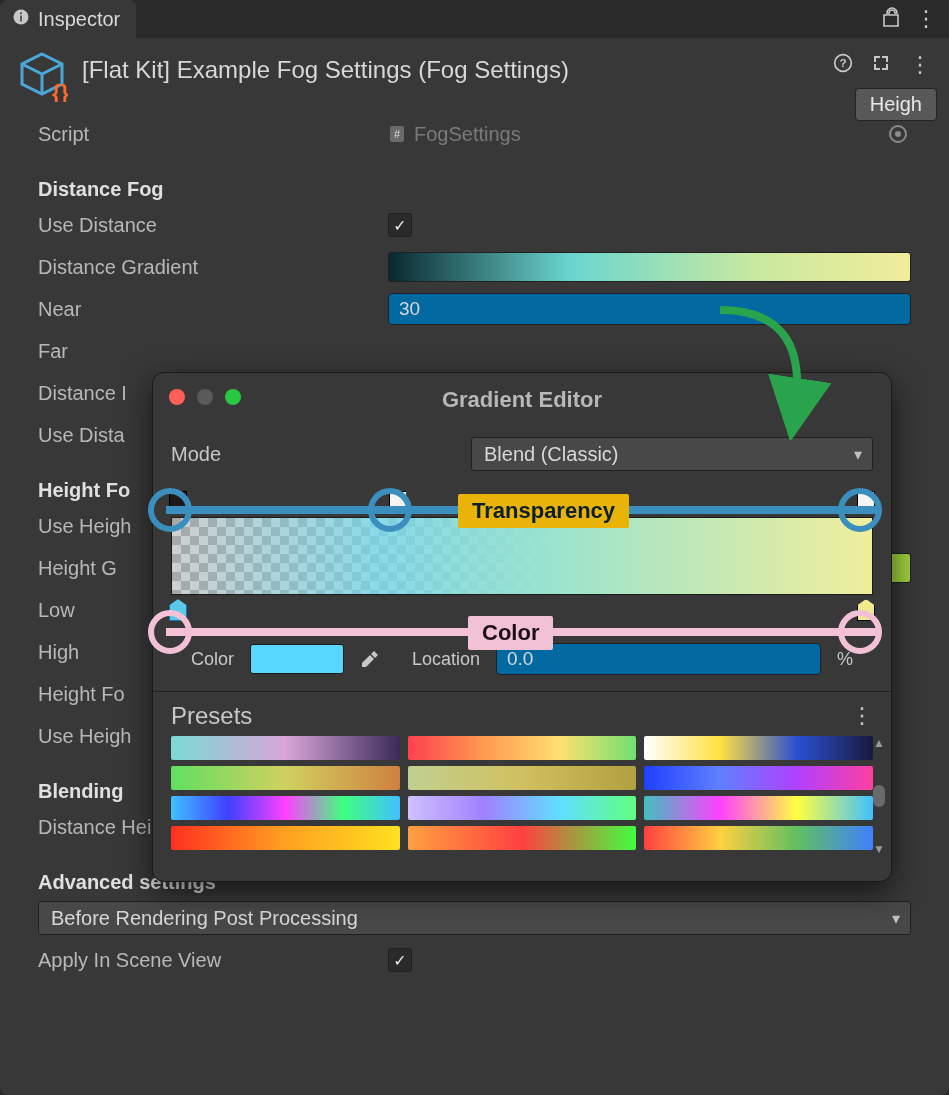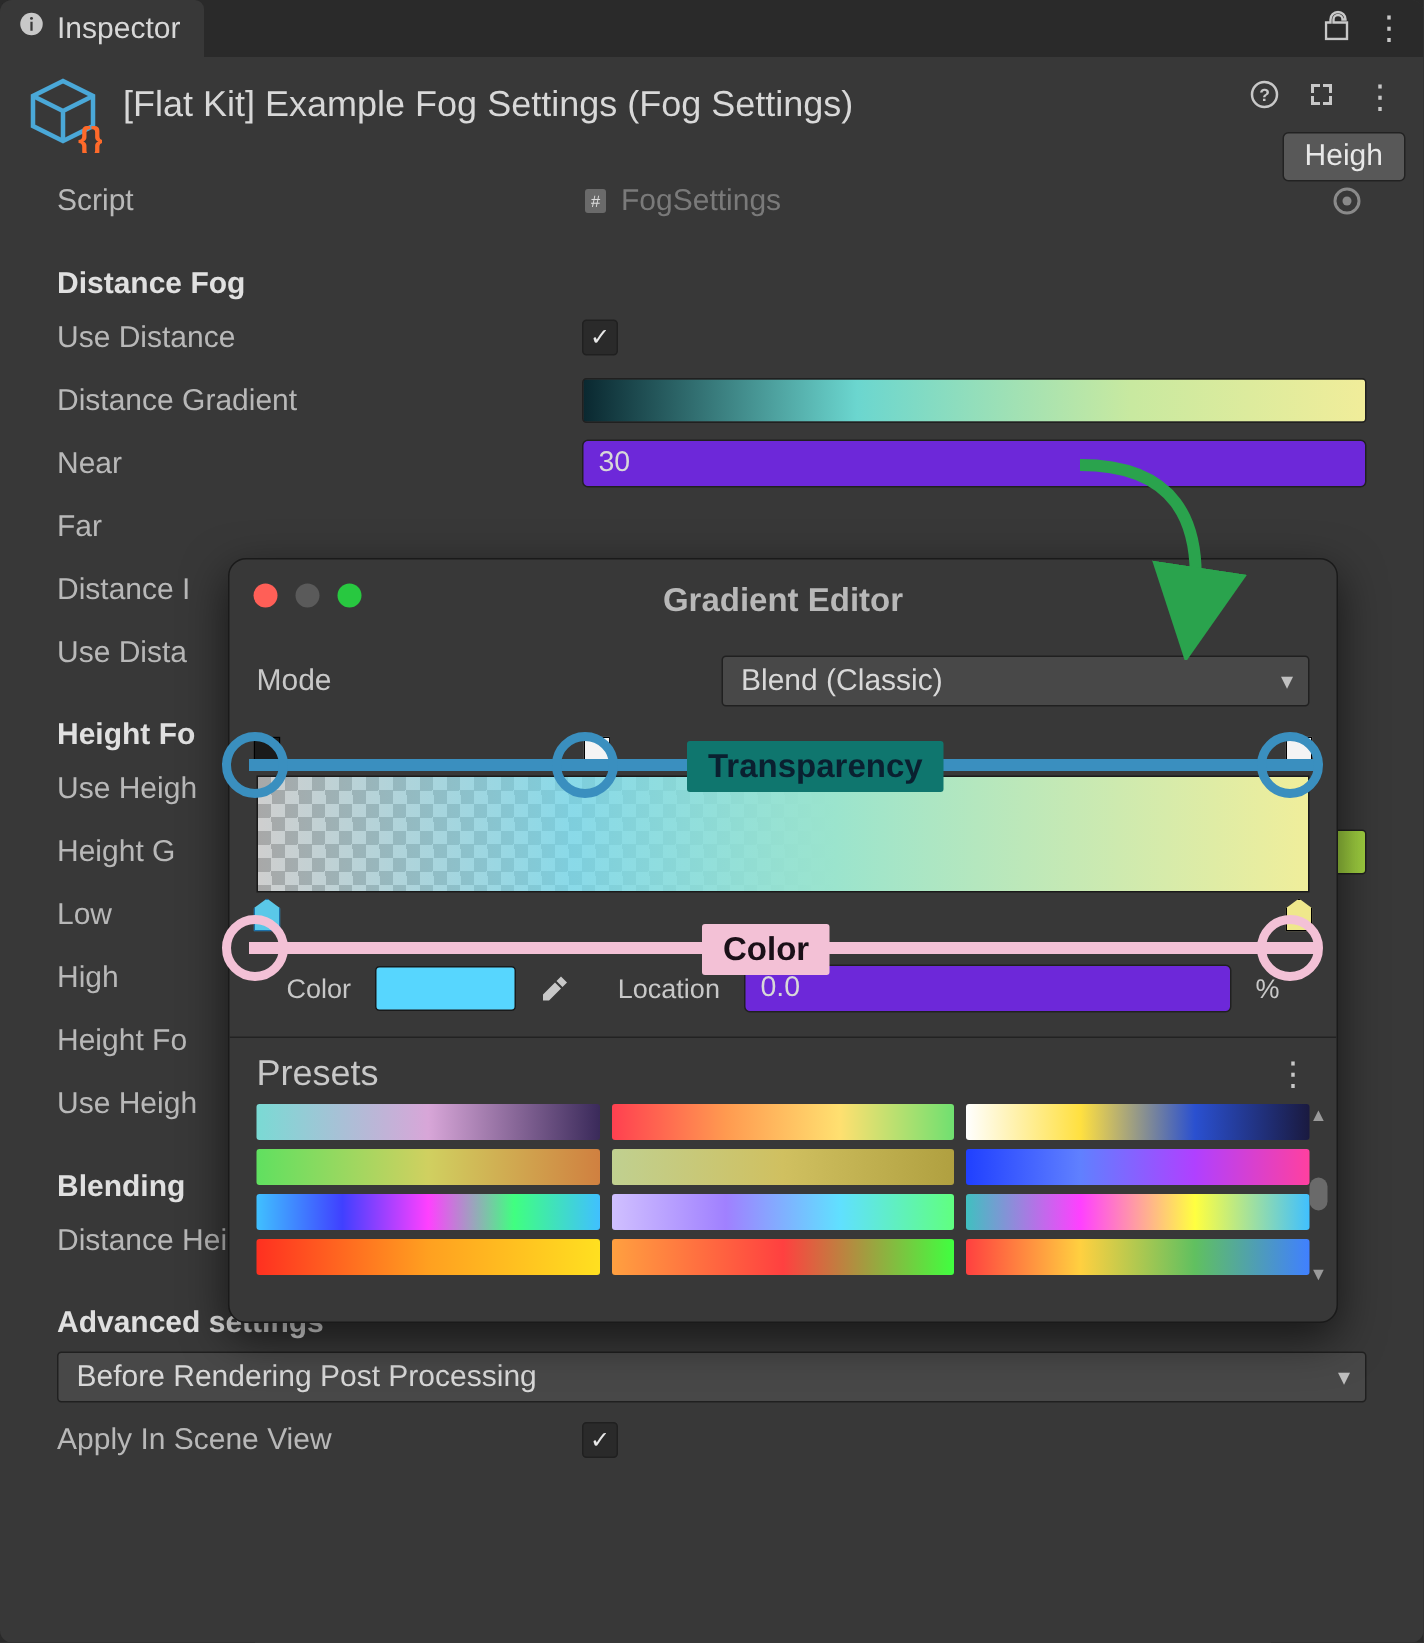--- a/index.html
+++ b/index.html
@@ -104,21 +104,21 @@
     gap: 8px;
   }
   .section-head {
     font-size: 20px;
     font-weight: 600;
     color: #e0e0e0;
     margin-top: 24px;
     margin-bottom: 4px;
   }
   input[type=text] {
-    background: #6d28d9;
+    background: #0369a1;
     border: 1px solid #202020;
     border-radius: 4px;
     color: #d8d8d8;
     font-size: 19px;
     padding: 4px 10px;
     height: 32px;
     width: 100%;
   }
   .script-field {
     display: flex;
@@ -260,21 +260,21 @@
   }
   .dot { width: 16px; height: 16px; border-radius: 50%; }
   .dot.red { background: #ff5f57; }
   .dot.grey { background: #5a5a5a; }
   .dot.green { background: #28c840; }
   .ge-body { padding: 10px 18px 0 18px; }
   .ge-row {
     display: flex;
     align-items: center;
     height: 42px;
-    gap: 10px;
+    gap: 0;
   }
   .ge-row .ge-lbl {
     font-size: 20px;
     color: #c8c8c8;
   }
   .ge-gradient-area {
     margin-top: 42px;
     position: relative;
   }
   .ge-strip {
@@ -366,21 +366,21 @@
   }
   .anno-line.blue { background: #3a8fbf; }
   .anno-line.pink { background: #f3c1d6; }
   .anno-label {
     position: absolute;
     font-weight: 700;
     font-size: 22px;
     padding: 4px 14px;
     border-radius: 2px;
   }
-  .anno-label.blue { background: #0f766e; color: #0a2030; }
+  .anno-label.blue { background: #eab308; color: #0a2030; }
   .anno-label.pink { background: #f3c1d6; color: #1a1018; }
   .stop-marker {
     position: absolute;
     width: 18px;
     height: 22px;
     border: 1px solid #000;
   }
   .stop-marker.top { clip-path: polygon(0 0, 100% 0, 100% 70%, 50% 100%, 0 70%); }
   .stop-marker.bot { clip-path: polygon(50% 0, 100% 30%, 100% 100%, 0 100%, 0 30%); }
   .arrow-svg { position: absolute; pointer-events: none; }

